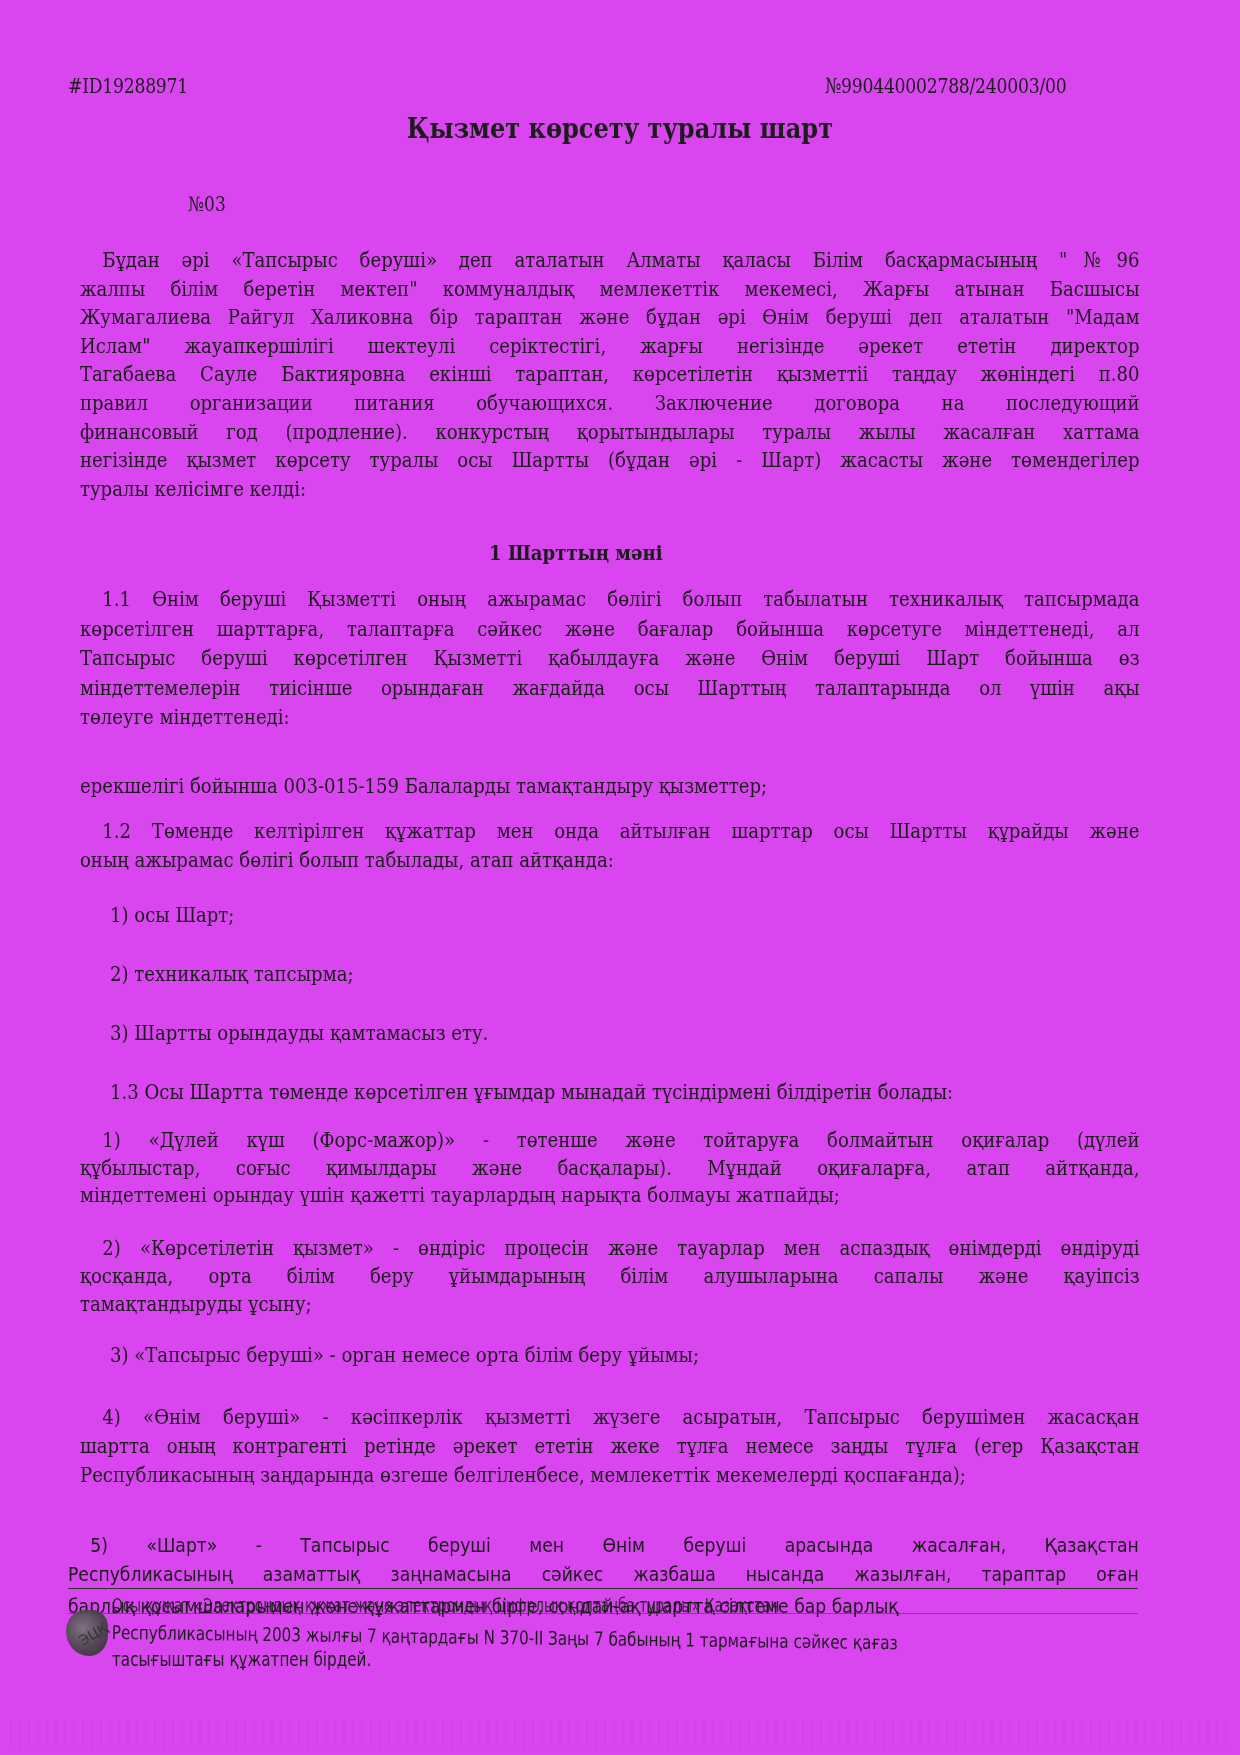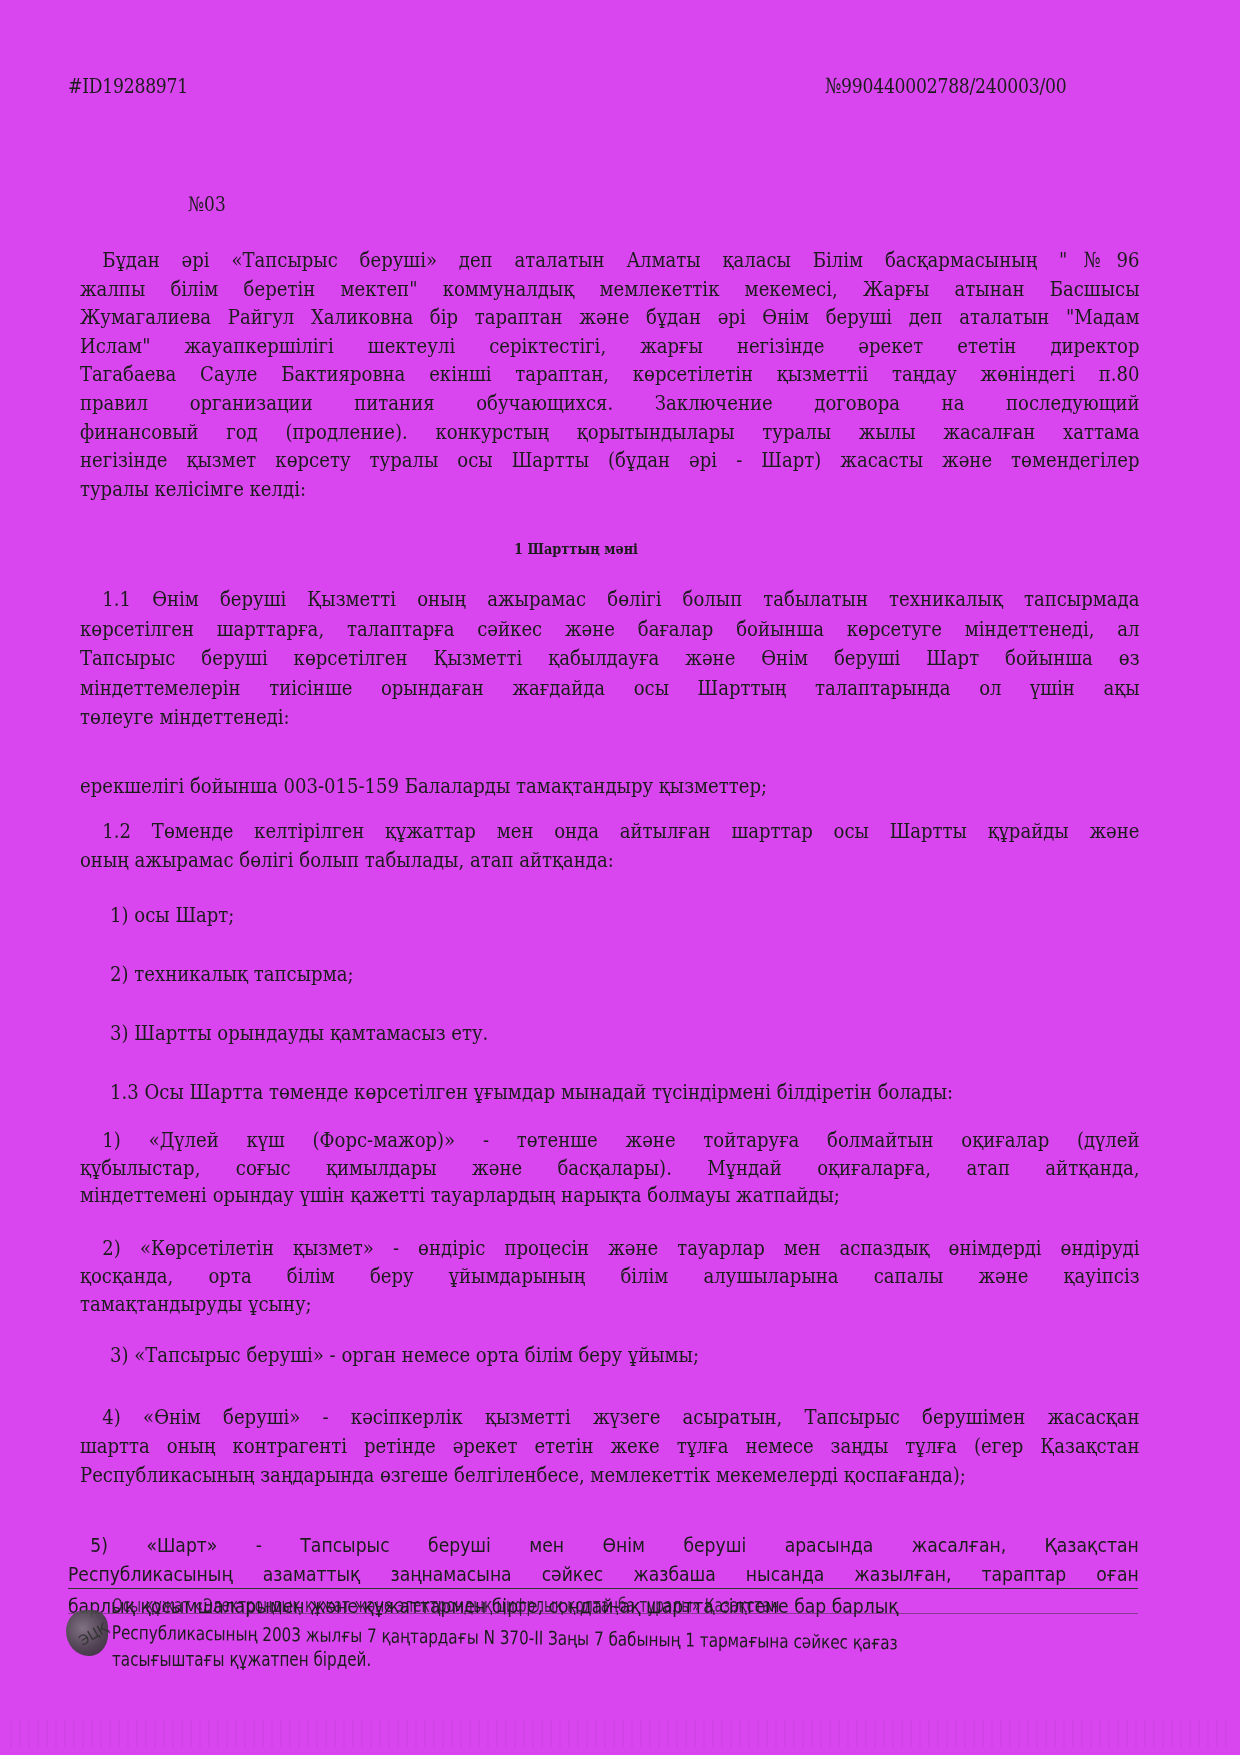--- a/index.html
+++ b/index.html
@@ -24,21 +24,21 @@
   .para {
     position: absolute; left: 80px; width: 1060px;
     font-size: 21px; line-height: 28.5px; text-align: justify;
     text-align-last: auto;
   }
   .para .ln { display: block; white-space: nowrap; text-align: justify; text-align-last: justify; transform-origin: left top; }
   .ln.last { text-align-last: left; }
   .ln.indent { padding-left: 26px; }
   .sec-title {
     position: absolute; top: 540px; left: 0; width: 1152px; text-align: center;
-    font-size: 15px; font-weight: bold;
+    font-size: 21px; font-weight: bold;
   }
   .sec-title span { display:inline-block; transform: scaleX(0.86); }
   .single {
     position: absolute; font-size: 21px; white-space: nowrap; transform: scaleX(0.86); transform-origin: left top;
   }
   .cond { transform: scaleX(0.86); transform-origin: left top; width: 1232px; }
   .mono-ish { font-family: "DejaVu Sans", sans-serif; }
   .overlap { position: absolute; white-space: nowrap; font-family: "DejaVu Sans", sans-serif; font-size: 20px; }
   .rule { position: absolute; left: 68px; width: 1070px; height: 1px; background: #333; }
   .stamp {
@@ -52,20 +52,21 @@
     background: repeating-linear-gradient(90deg, rgba(0,0,0,0.05) 0 2px, transparent 2px 9px); opacity: 0.6; }
 </style>
 </head>
 <body>
 
 <div class="page">
 
   <div class="hdr-left">#ID19288971</div>
   <div class="hdr-right">№990440002788/240003/00</div>
 
+  <div class="title"><span>Қызмет көрсету туралы шарт</span></div>
 
   <div class="num">№03</div>
 
   <div class="para cond" style="top:246px; left:80px; width:1232px; line-height:28.6px;">
     <span class="ln indent">Бұдан әрі «Тапсырыс беруші» деп аталатын Алматы қаласы Білім басқармасының "№96</span>
     <span class="ln">жалпы білім беретін мектеп" коммуналдық мемлекеттік мекемесі, Жарғы атынан Басшысы</span>
     <span class="ln">Жумагалиева Райгул Халиковна бір тараптан және бұдан әрі Өнім беруші деп аталатын "Мадам</span>
     <span class="ln">Ислам" жауапкершілігі шектеулі серіктестігі, жарғы негізінде әрекет ететін директор</span>
     <span class="ln">Тагабаева Сауле Бактияровна екінші тараптан, көрсетілетін қызметтіі таңдау жөніндегі п.80</span>
     <span class="ln">правил организации питания обучающихся. Заключение договора на последующий</span>

